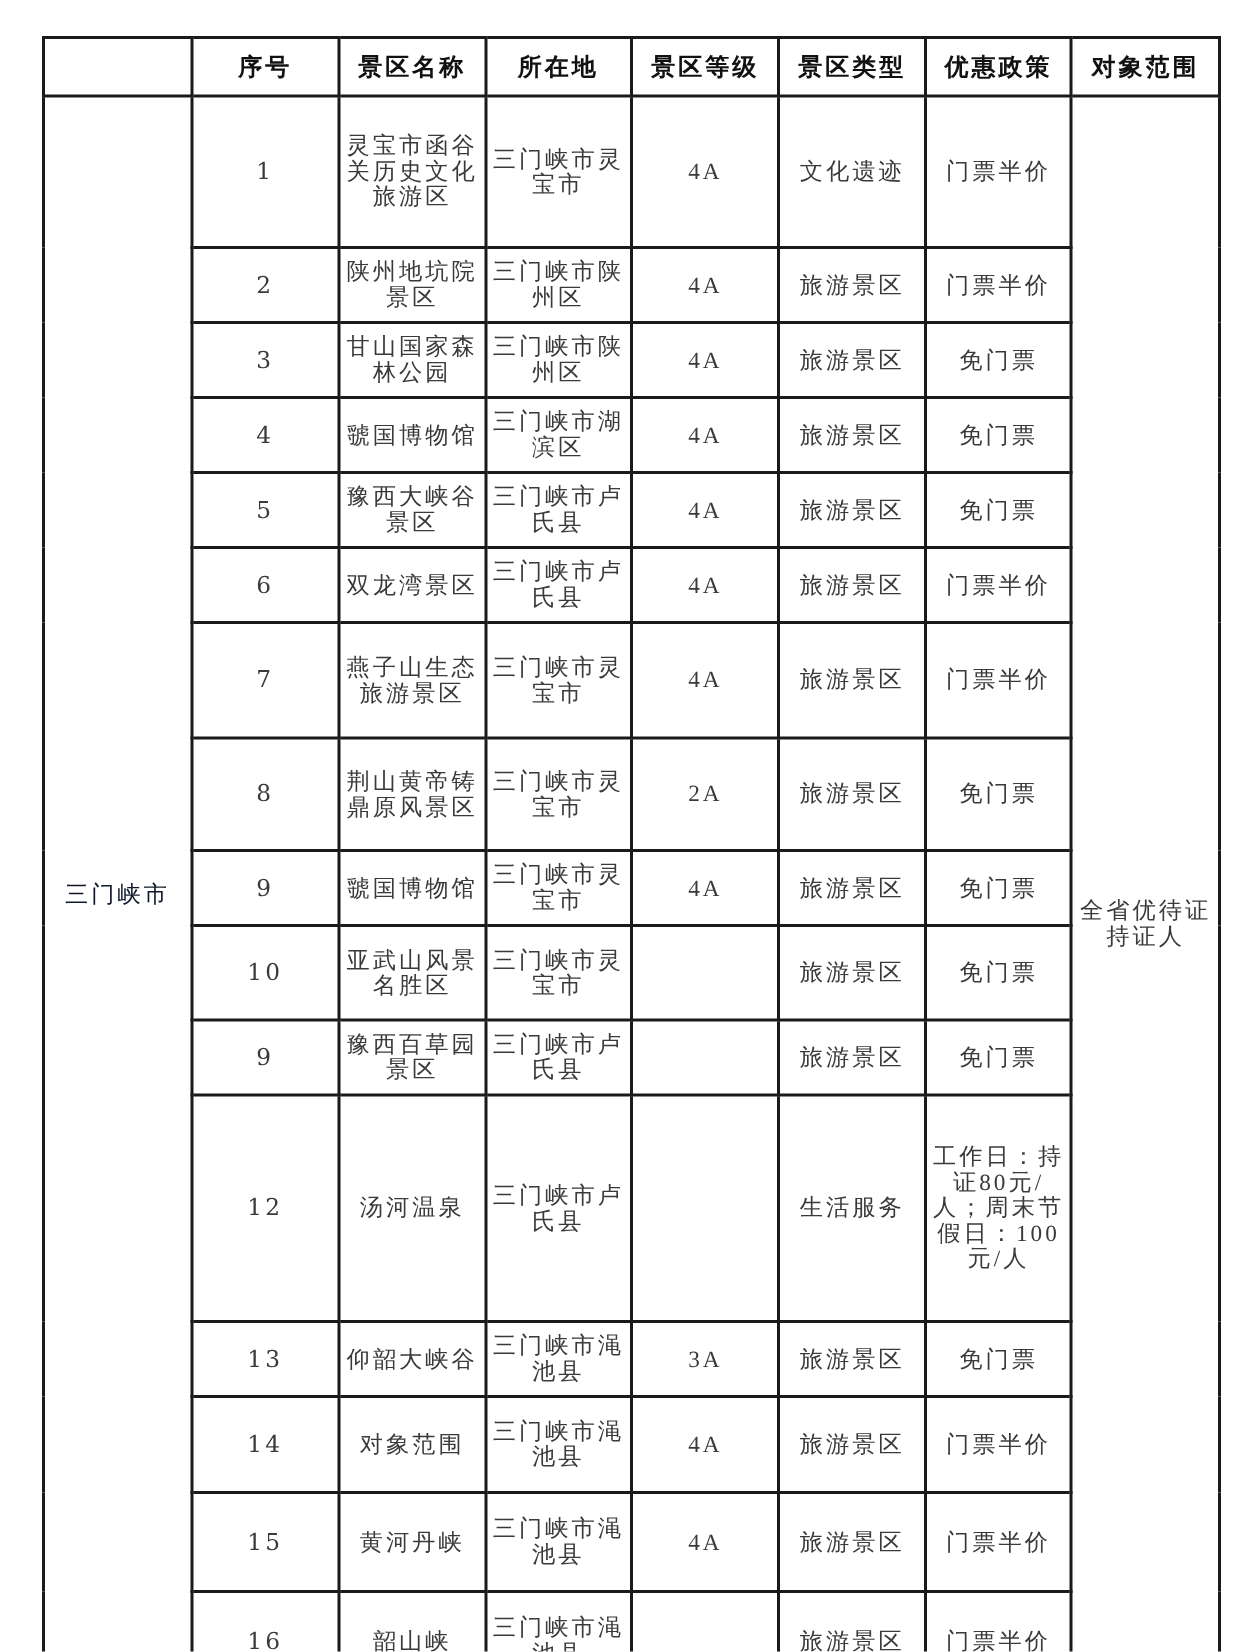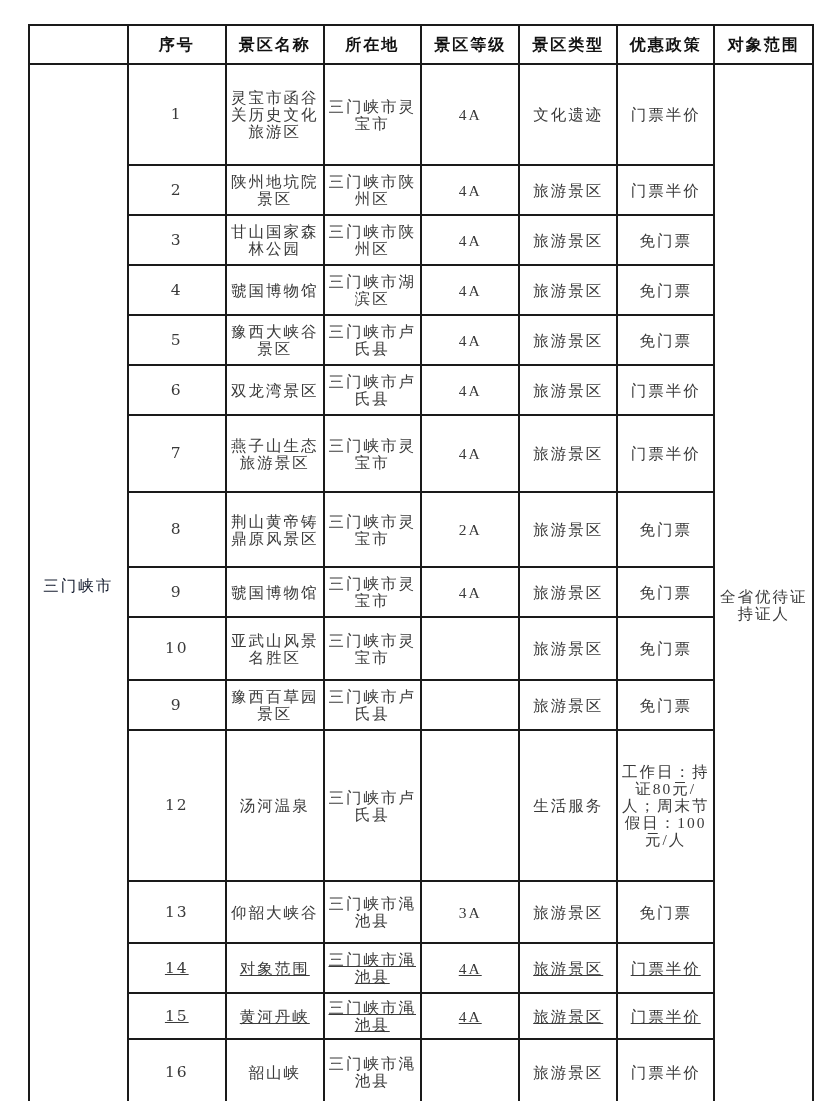--- a/index.html
+++ b/index.html
@@ -196,37 +196,37 @@
         <td class="policy-cell">免门票</td>
       </tr>
       <tr style="height: 151px;">
         <td class="num-cell">12</td>
         <td>汤河温泉</td>
         <td>三门峡市卢氏县</td>
         <td class="grade-cell"></td>
         <td>生活服务</td>
         <td class="policy-cell multi">工作日：持证80元/人；周末节假日：100元/人</td>
       </tr>
-      <tr style="height: 62px;">
+      <tr style="height: 50px;">
         <td class="num-cell">13</td>
         <td>仰韶大峡谷</td>
         <td>三门峡市渑池县</td>
         <td class="grade-cell">3A</td>
         <td>旅游景区</td>
         <td class="policy-cell">免门票</td>
       </tr>
-      <tr style="height: 50px; text-decoration: underline;">
+      <tr style="height: 64px;">
         <td class="num-cell">14</td>
         <td>对象范围</td>
         <td>三门峡市渑池县</td>
         <td class="grade-cell">4A</td>
         <td>旅游景区</td>
         <td class="policy-cell">门票半价</td>
       </tr>
-      <tr style="height: 46px; text-decoration: underline;">
+      <tr style="height: 66px;">
         <td class="num-cell">15</td>
         <td>黄河丹峡</td>
         <td>三门峡市渑池县</td>
         <td class="grade-cell">4A</td>
         <td>旅游景区</td>
         <td class="policy-cell">门票半价</td>
       </tr>
       <tr style="height: 66px;">
         <td class="num-cell">16</td>
         <td>韶山峡</td>

